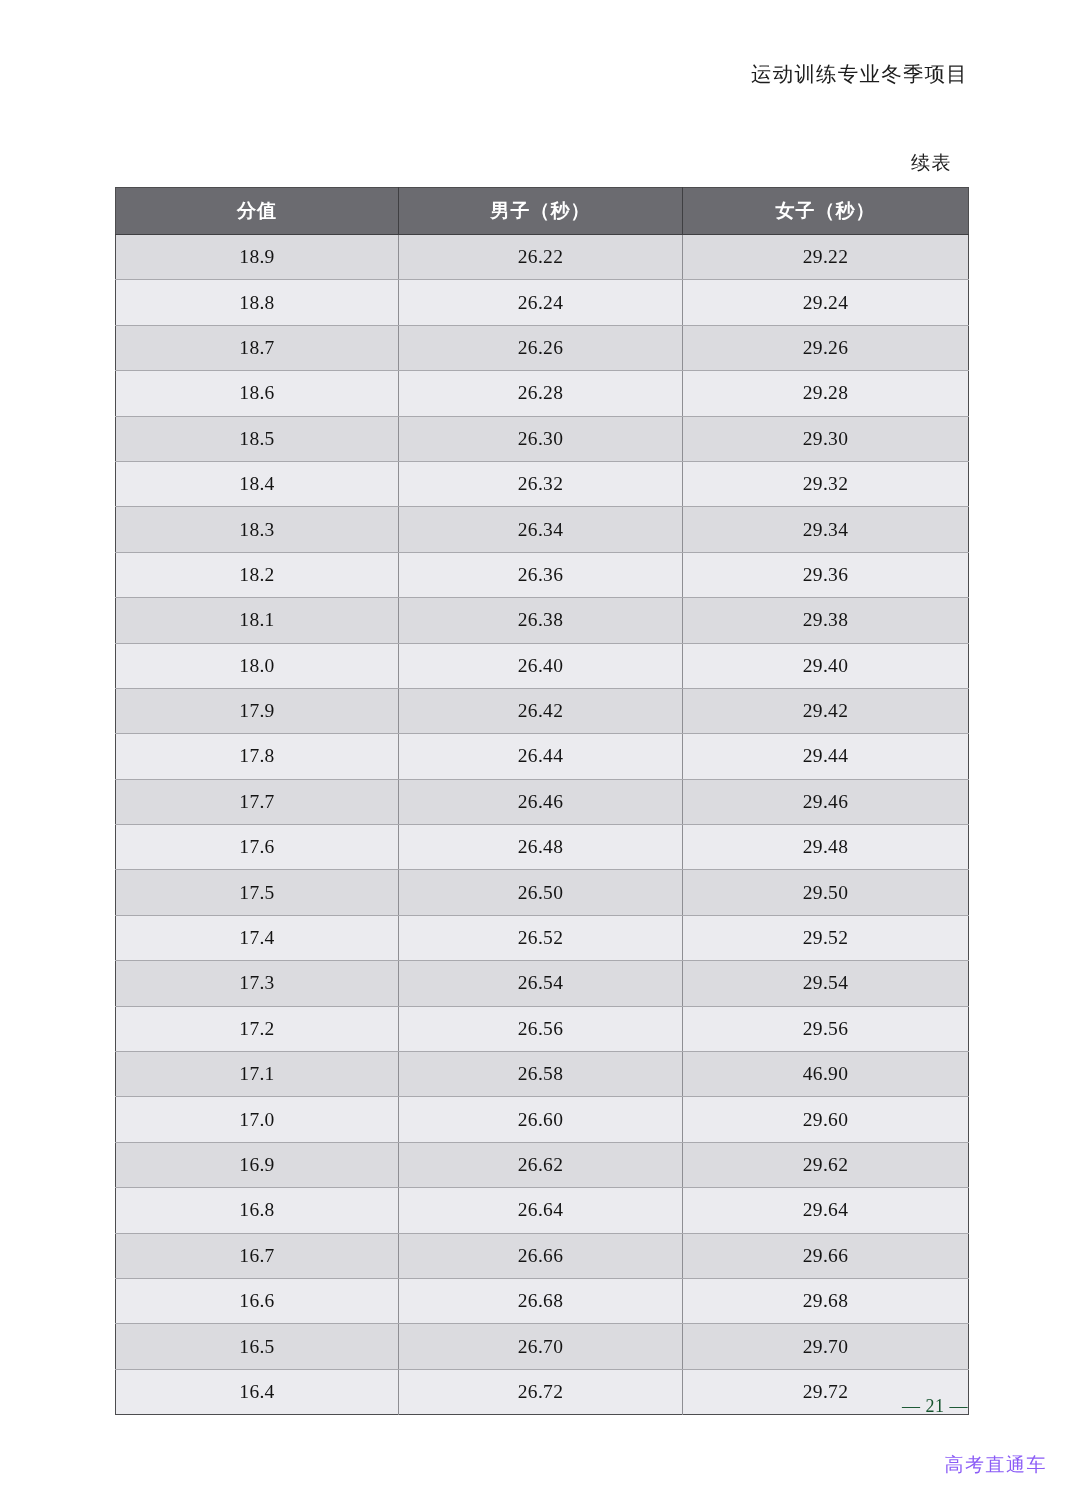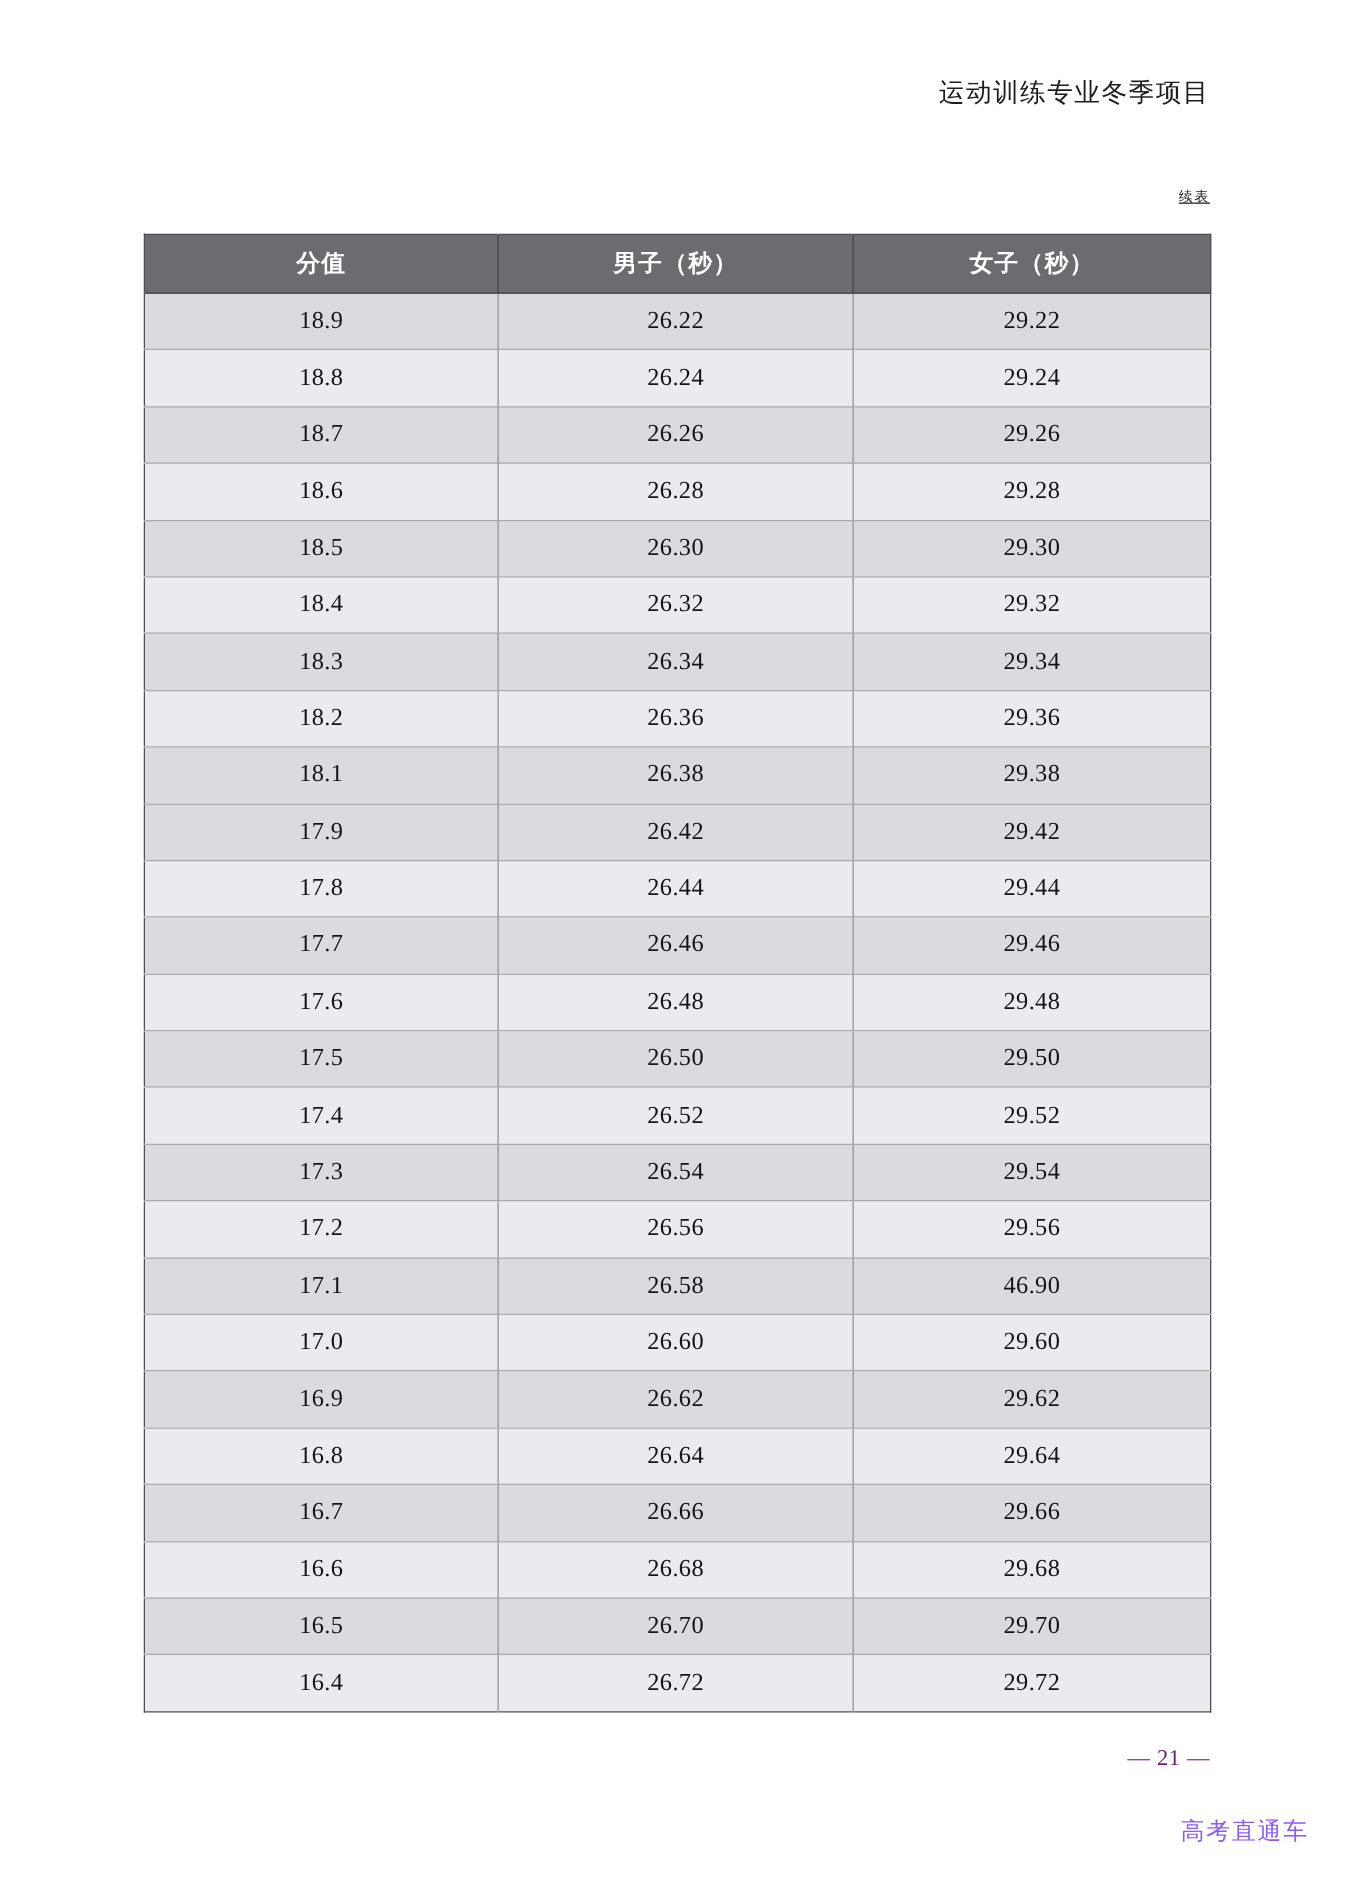--- a/index.html
+++ b/index.html
@@ -26,27 +26,26 @@
     font-size: 20.5px;
     letter-spacing: 1.2px;
     color: #1c1c1c;
     white-space: nowrap;
   }
 
   
   .continued-label {
     position: absolute;
     top: 150px;
-    right: 112px;
+    right: 128px;
     font-family: "DejaVu Sans", "Liberation Sans", sans-serif;
-    font-size: 11px;
+    font-size: 19px;
     letter-spacing: 1.5px;
     color: #1c1c1c;
     white-space: nowrap;
-    text-decoration: underline;
   }
 
   
   .table-wrap {
     position: absolute;
     left: 115px;
     top: 187px;
     width: 753px;
   }
   table.score-table {
@@ -91,21 +90,21 @@
   tbody tr.row-even td { background: #ebebef; }
 
   
   .page-number {
     position: absolute;
     top: 1396px;
     right: 112px;
     font-family: "Liberation Serif", "DejaVu Serif", serif;
     font-size: 18px;
     letter-spacing: 0.5px;
-    color: #701a75;
+    color: #14532d;
     white-space: nowrap;
   }
   .watermark {
     position: absolute;
     top: 1452px;
     right: 33px;
     font-family: Liberation Serif, serif;
     font-size: 19px;
     letter-spacing: 1.5px;
     color: #8b5cf6;
@@ -172,20 +171,25 @@
         <tr class="row-even">
           <td>18.2</td>
           <td>26.36</td>
           <td>29.36</td>
         </tr>
         <tr class="row-odd">
           <td>18.1</td>
           <td>26.38</td>
           <td>29.38</td>
         </tr>
+        <tr class="row-even">
+          <td>18.0</td>
+          <td>26.40</td>
+          <td>29.40</td>
+        </tr>
         <tr class="row-odd">
           <td>17.9</td>
           <td>26.42</td>
           <td>29.42</td>
         </tr>
         <tr class="row-even">
           <td>17.8</td>
           <td>26.44</td>
           <td>29.44</td>
         </tr>

